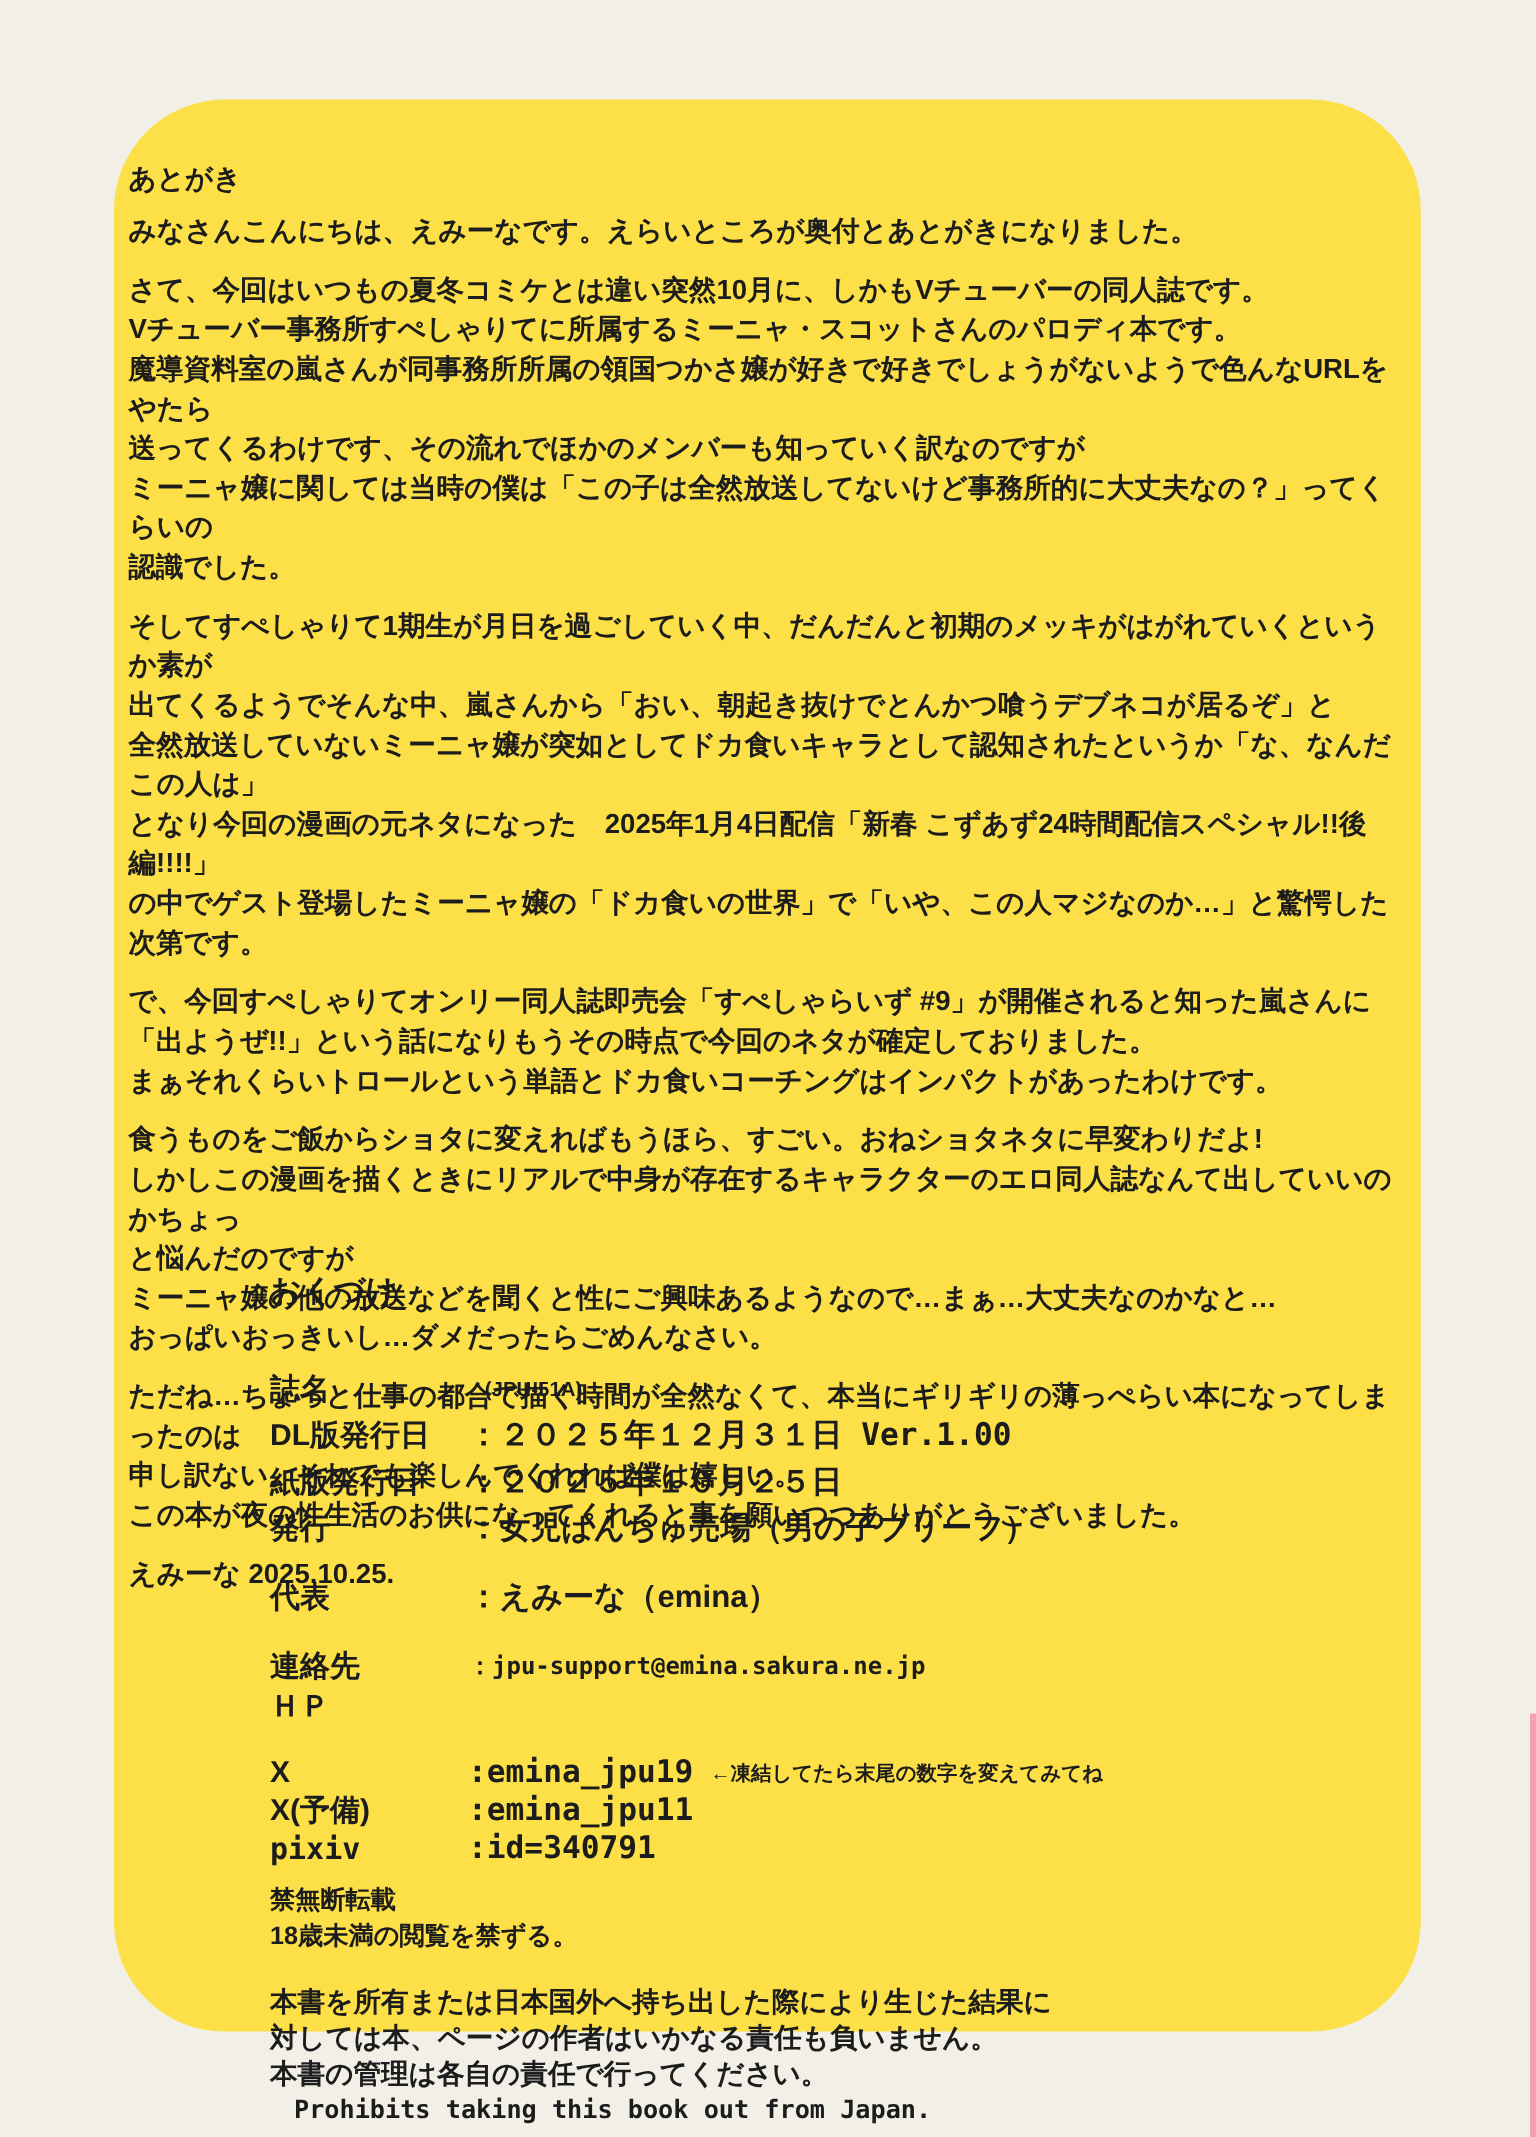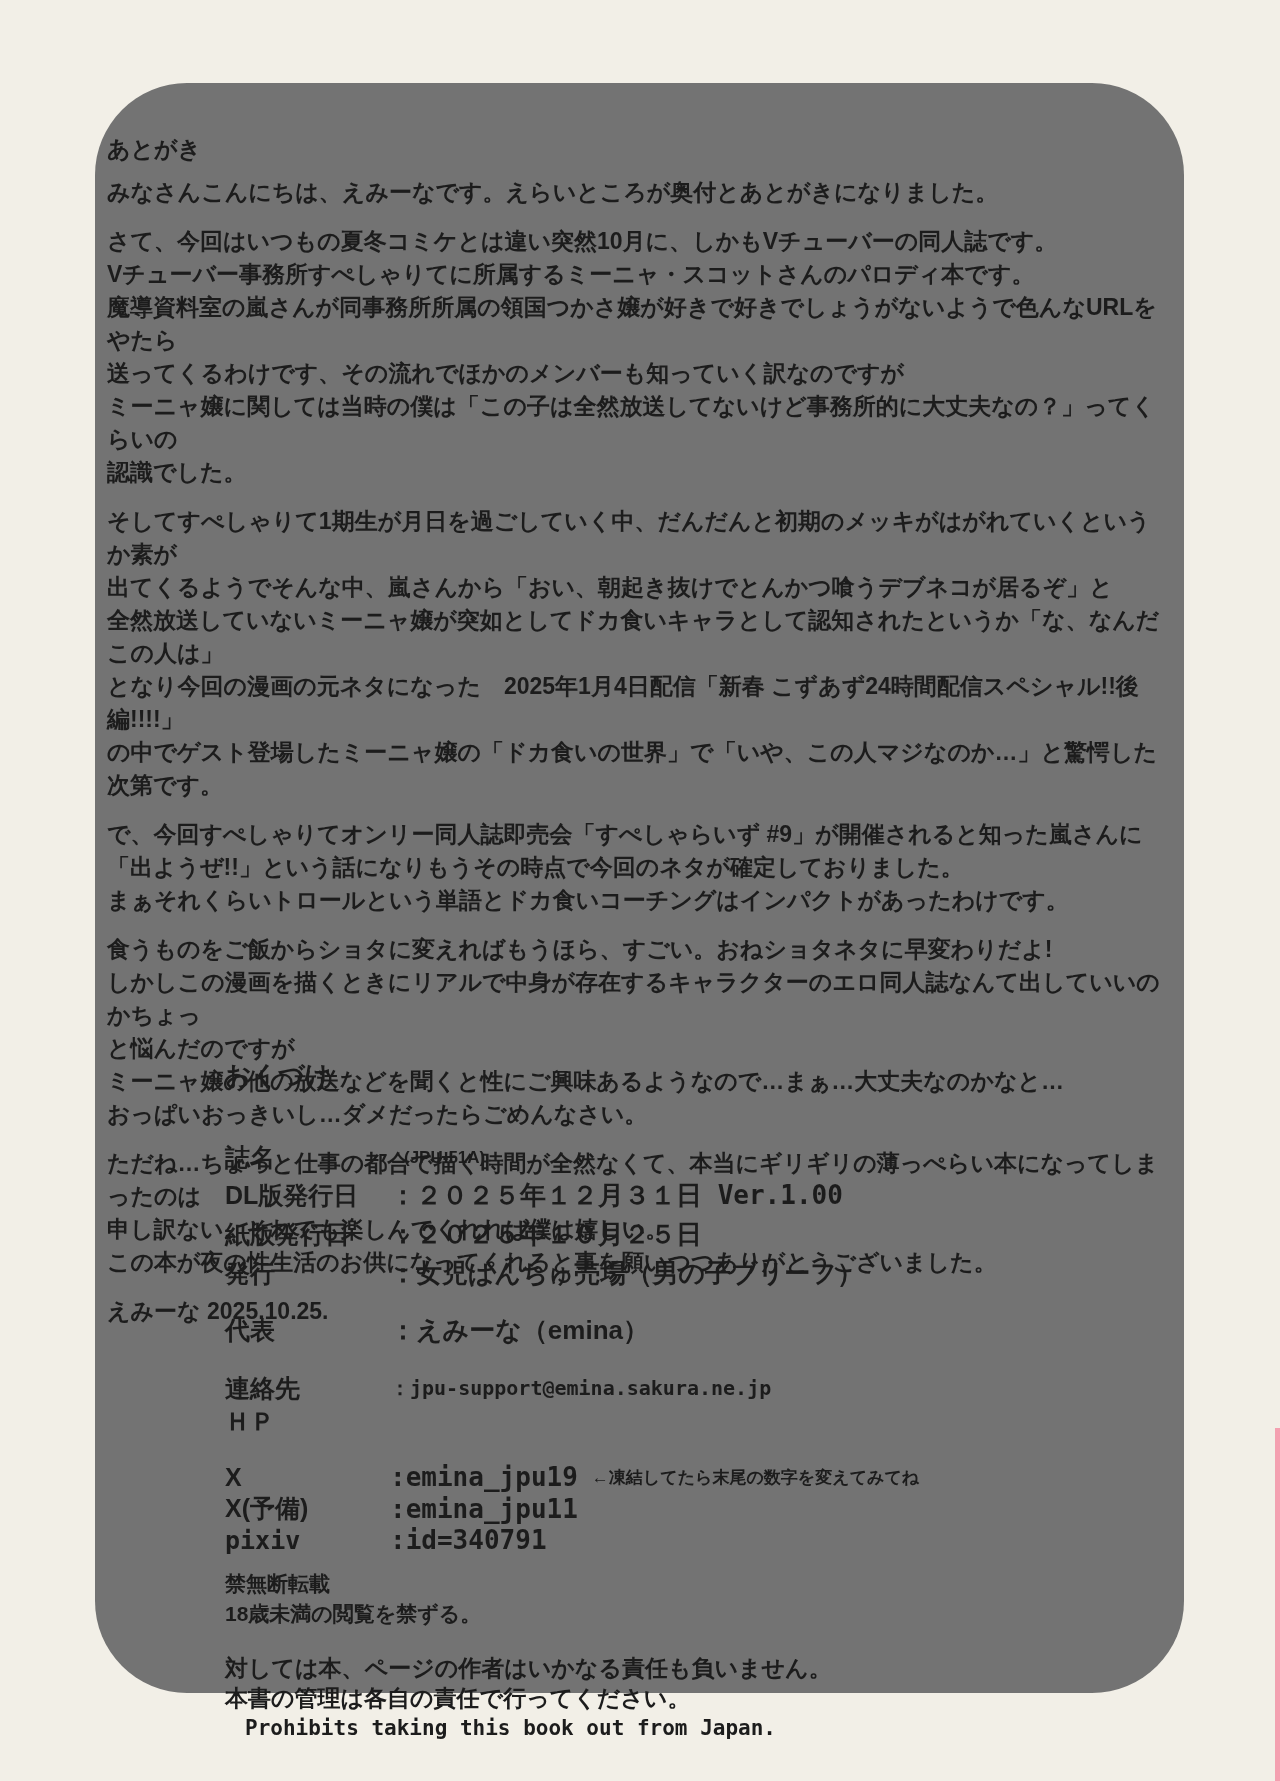--- a/index.html
+++ b/index.html
@@ -8,21 +8,21 @@
     background:#F2EFE7;
     position:relative;
     overflow:hidden;
     font-family:"Liberation Sans","DejaVu Sans",sans-serif;
     color:#1c1c1c;
   }
   .card{
     position:absolute;
     left:95px;top:83px;
     width:1089px;height:1610px;
-    background:#737373;
+    background:#fde047;
     border-radius:92px;
   }
   .edge-stripe{
     position:absolute;
     right:0;top:1428px;
     width:5px;height:353px;
     background:#F4A0B0;
   }
   .afterword{
     position:absolute;
@@ -142,20 +142,21 @@
       <span class="c-label mono">pixiv</span>
       <span class="c-value mono">:id=340791</span>
     </div>
 
     <div class="notices">
       <div>禁無断転載</div>
       <div>18歳未満の閲覧を禁ずる。</div>
     </div>
 
     <div class="warning">
+      <div>本書を所有または日本国外へ持ち出した際により生じた結果に</div>
       <div>対しては本、ページの作者はいかなる責任も負いません。</div>
       <div>本書の管理は各自の責任で行ってください。</div>
       <div class="en mono">Prohibits taking this book out from Japan.</div>
     </div>
   </div>
 
 </div>
 
 <div class="edge-stripe"></div>
 

